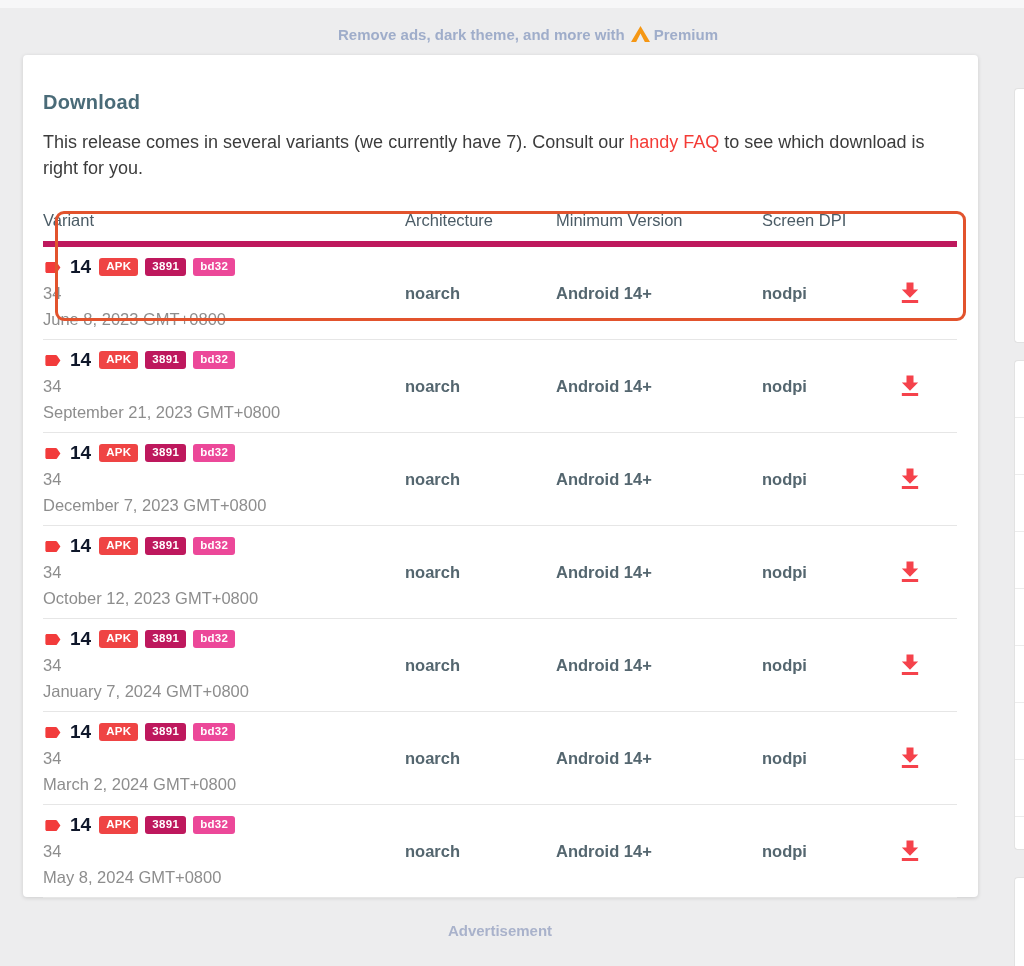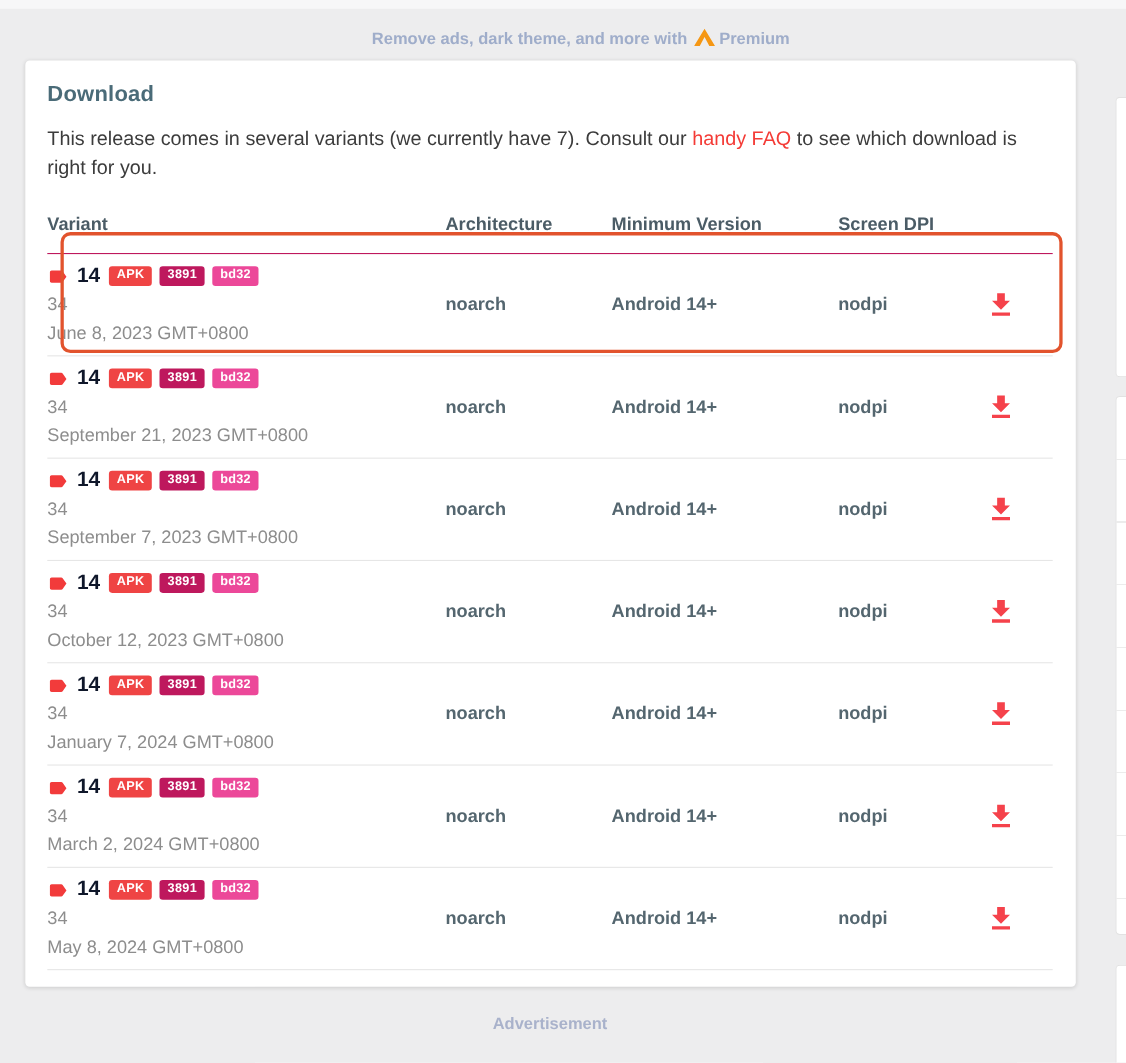--- a/index.html
+++ b/index.html
@@ -24,21 +24,21 @@
   }
   .banner .logo { display: inline-block; vertical-align: -2px; margin: 0 4px 0 6px; }
 
   
   .card {
     position: absolute; top: 55px; left: 23px;
     width: 955px; height: 842px;
     background: #ffffff;
     border-radius: 4px;
     box-shadow: 0 1px 4px rgba(0,0,0,0.14);
-    padding: 20px 20px 0 20px;
+    padding: 36px 20px 0 20px;
   }
   .card h2 {
     font-size: 20px; font-weight: 700;
     color: #4a6b78;
     letter-spacing: 0.2px;
   }
   .intro {
     margin-top: 15px;
     font-size: 18px; line-height: 26px;
     color: #3c3c3c;
@@ -49,22 +49,22 @@
   
   .dl-table { margin-top: 30px; width: 914px; }
   .thead, .trow {
     display: grid;
     grid-template-columns: 362px 151px 206px 134px 1fr;
     align-items: center;
   }
   .thead {
     height: 36px;
     align-items: start;
-    border-bottom: 1px solid #be185d;
-    font-size: 16.5px; font-weight: 700;
+    border-bottom: 6px solid #be185d;
+    font-size: 16.5px; font-weight: 400;
     color: #4b5c66;
   }
   .trow {
     height: 93px;
     border-bottom: 1px solid #e6e6e6;
     font-size: 16.5px;
   }
   .cell-strong { font-weight: 700; color: #54666f; }
   .variant-cell { display: flex; flex-direction: column; justify-content: center; height: 100%; }
   .badge-line { display: flex; align-items: center; height: 26px; }
@@ -200,21 +200,21 @@
       <div class="badge-line">
         <span class="tag-icon"><svg viewBox="0 0 24 24" width="19" height="19">
                   <path fill="#f23b3b" d="M17.63 5.84C17.27 5.33 16.67 5 16 5L5 5.01C3.9 5.01 3 5.9 3 7v10c0 1.1.9 1.99 2 1.99L16 19c.67 0 1.27-.33 1.63-.84L22 12l-4.37-6.16z"></path>
                 </svg></span>
         <a class="ver">14</a>
         <span class="badge badge-apk">APK</span>
         <span class="badge badge-build">3891</span>
         <span class="badge badge-hash">bd32</span>
       </div>
       <div class="api-line">34</div>
-      <div class="date-line">September 7, 2023 GMT+0800</div>
+      <div class="date-line">December 7, 2023 GMT+0800</div>
     </div>
     <div class="cell-strong">noarch</div>
     <div class="cell-strong">Android 14+</div>
     <div class="cell-strong">nodpi</div>
     <div class="dl-cell">
       <a class="dl-btn"><svg viewBox="0 0 24 24">
                 <path fill="#f5424b" d="M19 9h-4V3H9v6H5l7 7 7-7zM5 18v2.6h14V18H5z"></path>
               </svg></a>
     </div>
   </div>

